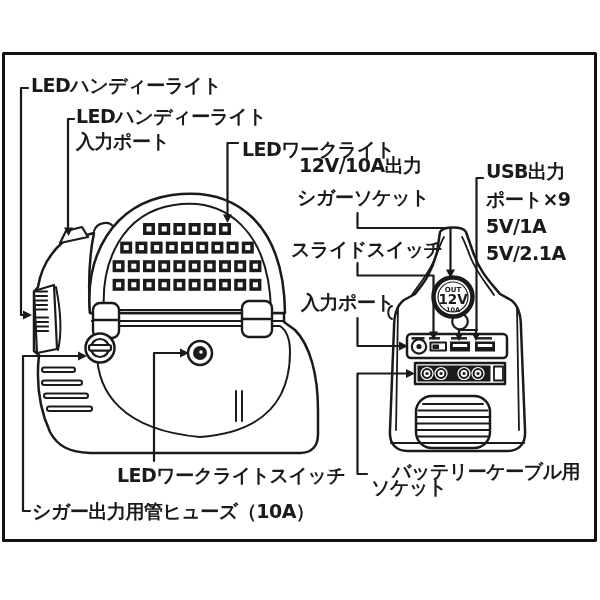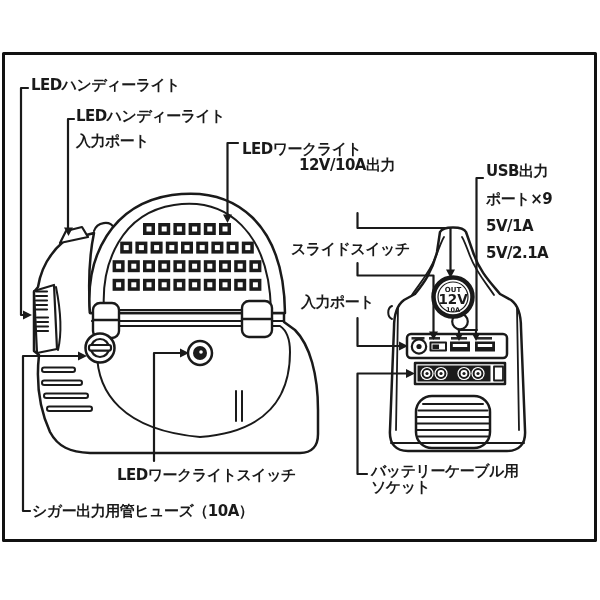--- a/index.html
+++ b/index.html
@@ -1,19 +1,19 @@
 <!DOCTYPE html>
 <html><head>
 <meta charset="utf-8">
 <style>
   html,body{margin:0;padding:0;background:#ffffff;}
   .stage{position:relative;width:600px;height:600px;background:#fff;overflow:hidden;
          font-family:"DejaVu Sans","Liberation Sans",sans-serif;}
   .art{position:absolute;left:0;top:0;}
-  .lbl{position:absolute;white-space:nowrap;font-weight:bold;font-size:15px;
+  .lbl{position:absolute;white-space:nowrap;font-weight:bold;font-size:19px;
        line-height:22px;color:#1a1a1a;letter-spacing:-0.5px;}
   .badge-txt{font-weight:bold;fill:#1a1a1a;}
 </style>
 </head>
 <body>
 
 <div class="stage">
 
 <svg class="art" width="600" height="600" viewBox="0 0 600 600" stroke-linecap="round" stroke-linejoin="round">
 
@@ -244,24 +244,25 @@
     <polygon points="78,351.5 78,360.5 87,356"></polygon>
     <polygon points="406,369 406,378 415,373.5"></polygon>
   </g>
 </svg>
 
 <div class="lbl" style="left:31px;top:74px">LEDハンディーライト</div>
 <div class="lbl" style="left:76px;top:105px">LEDハンディーライト</div>
 <div class="lbl" style="left:76px;top:130px">入力ポート</div>
 <div class="lbl" style="left:242px;top:138px">LEDワークライト</div>
 <div class="lbl" style="left:299px;top:154px">12V/10A出力</div>
+<div class="lbl" style="left:297px;top:186px">シガーソケット</div>
 <div class="lbl" style="left:486px;top:160px">USB出力</div>
 <div class="lbl" style="left:486px;top:188px">ポート×9</div>
 <div class="lbl" style="left:486px;top:215px">5V/1A</div>
 <div class="lbl" style="left:486px;top:242px">5V/2.1A</div>
 <div class="lbl" style="left:291px;top:238px">スライドスイッチ</div>
 <div class="lbl" style="left:301px;top:291px">入力ポート</div>
 <div class="lbl" style="left:117px;top:464px">LEDワークライトスイッチ</div>
 <div class="lbl" style="left:32px;top:500px">シガー出力用管ヒューズ（10A）</div>
-<div class="lbl" style="left:371px;top:460px">バッテリーケーブル用</div>
+<div class="lbl" style="left:392px;top:460px">バッテリーケーブル用</div>
 <div class="lbl" style="left:371px;top:476px">ソケット</div>
 
 </div>
 
 </body></html>

